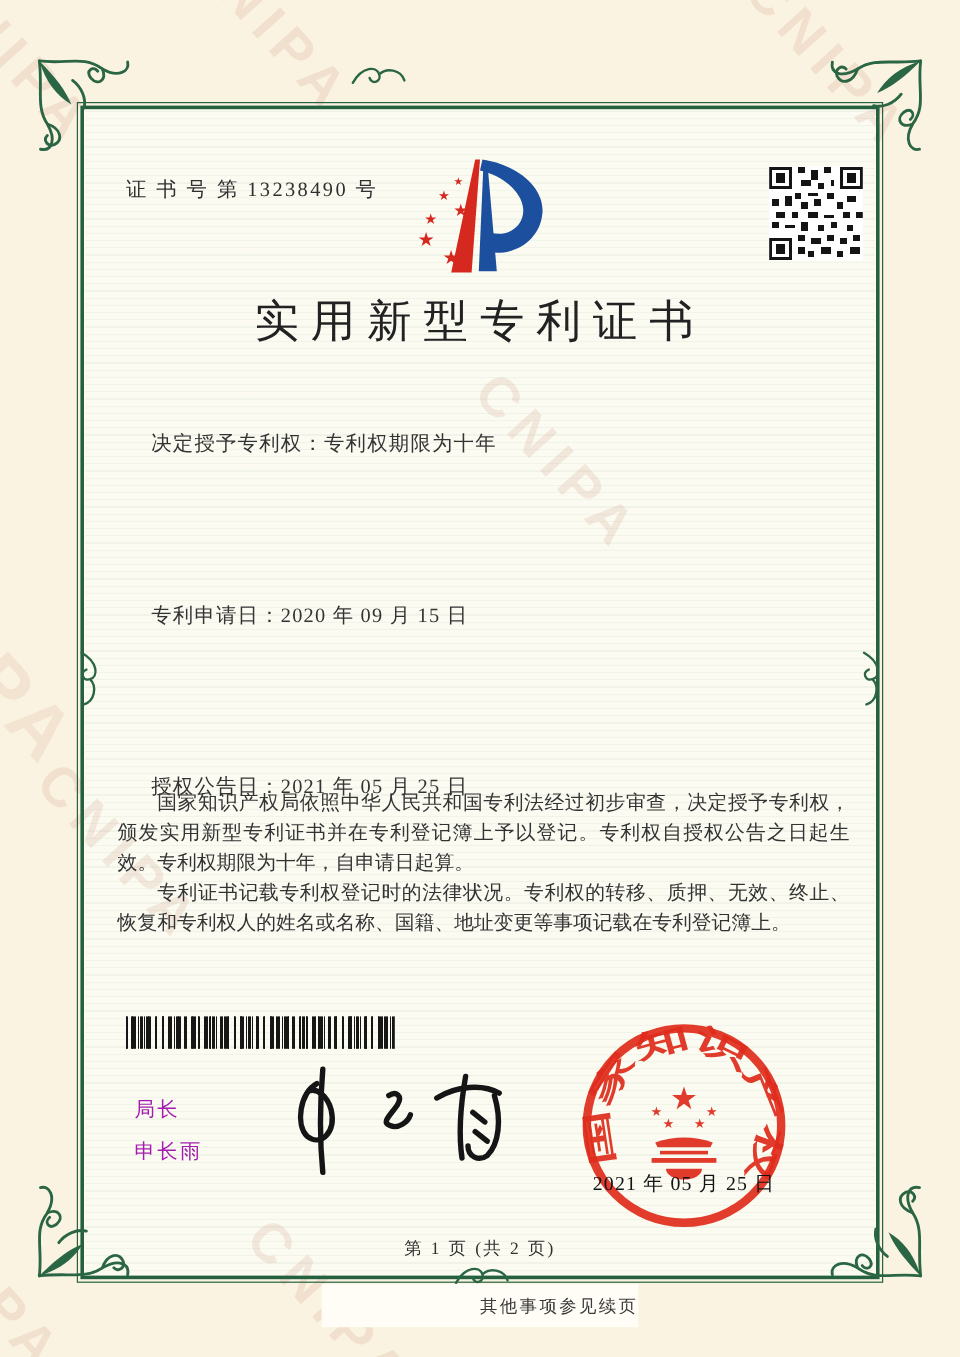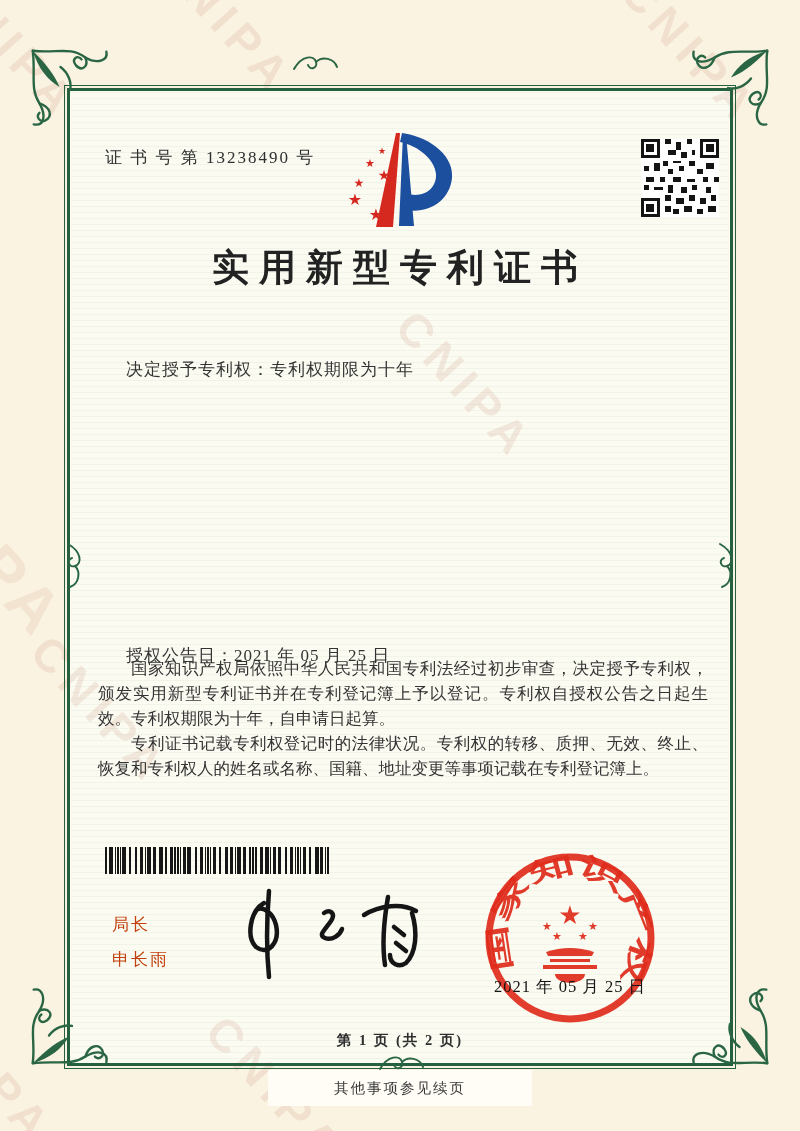--- a/index.html
+++ b/index.html
@@ -16,38 +16,38 @@
   .paper{left:67px;top:88px;width:666px;height:978px;background:#fcfbf2;z-index:0;}
   .paper::before{content:"";position:absolute;inset:4px;
       background:repeating-linear-gradient(to bottom,rgba(46,110,70,0.055) 0 1px,transparent 1px 6px);}
   .frame{left:67px;top:88px;width:660px;height:972px;border:3px solid #26613f;
       outline:1px solid #26613f;outline-offset:2px;z-index:2;background:transparent;}
   .content{position:absolute;inset:0;z-index:3;}
   .orn{position:absolute;z-index:4;}
   
   .cert-no{left:105px;top:146px;font-size:17px;letter-spacing:2px;white-space:pre;}
   .title{left:100px;top:243px;width:600px;text-align:center;font-size:37px;
-      font-weight:bold;letter-spacing:10px;color:#222;}
+      font-weight:normal;letter-spacing:10px;color:#222;}
   .row{left:105px;font-size:17px;letter-spacing:1px;white-space:pre;color:#333;}
   .row span{white-space:pre;}
   .paras{left:98px;top:656px;width:610px;font-size:16.5px;line-height:25px;
       text-align:justify;color:#333;}
   .paras p{margin:0;text-indent:2em;}
   .barcode{left:105px;top:847px;width:224px;height:27px;
       background-image:
         repeating-linear-gradient(90deg,#161616 0 2px,transparent 2px 6px),
         repeating-linear-gradient(90deg,#161616 0 1px,transparent 1px 5px),
         repeating-linear-gradient(90deg,transparent 0 4px,#161616 4px 6px,transparent 6px 13px);}
-  .signer{font-family:"Liberation Sans","DejaVu Sans",sans-serif;font-size:17px;color:#c2410c;
+  .signer{font-family:"Liberation Sans","DejaVu Sans",sans-serif;font-size:17px;color:#a21caf;
       letter-spacing:2px;}
   .seal-date{left:478px;top:976px;width:184px;text-align:center;font-size:16.5px;
       color:#141414;z-index:6;letter-spacing:1px;white-space:pre;}
-  .page-info{left:100px;top:1031px;width:600px;text-align:center;font-size:14.5px;letter-spacing:2px;font-weight:bold;}
+  .page-info{left:100px;top:1031px;width:600px;text-align:center;font-size:14.5px;letter-spacing:2px;}
   .note-strip{left:268px;top:1070px;width:264px;height:36px;background:#fffdf6;z-index:2;}
-  .note{left:268px;top:1079px;width:264px;text-align:center;font-size:14.5px;
+  .note{left:268px;top:1079px;width:264px;text-align:right;font-size:14.5px;
       letter-spacing:2px;z-index:3;color:#3a3a3a;}
   svg{display:block;}
 </style>
 </head>
 <body>
 
 <div class="wm" style="left:-30px;top:-40px">CNIPA</div>
 <div class="wm" style="left:185px;top:-65px">CNIPA</div>
 <div class="wm" style="left:650px;top:-35px">CNIPA</div>
 <div class="wm big" style="left:-75px;top:430px">CNIPA</div>
@@ -178,20 +178,23 @@
         <rect x="21" y="26" width="2" height="2"></rect>
         <rect x="25" y="25" width="3" height="2"></rect>
     </g>
   </svg>
 
   <div class="abs title">实用新型专利证书</div>
 
   <div class="abs row" style="top:338px">
     <span>决定授予专利权：</span><span>专利权期限为十年</span>
   </div>
+  <div class="abs row" style="top:481px">
+    <span>专利申请日：</span><span>2020 年 09 月 15 日</span>
+  </div>
   <div class="abs row" style="top:624px">
     <span>授权公告日：</span><span>2021 年 05 月 25 日</span>
   </div>
 
   <div class="abs paras">
     <p>国家知识产权局依照中华人民共和国专利法经过初步审查，决定授予专利权，颁发实用新型专利证书并在专利登记簿上予以登记。专利权自授权公告之日起生效。专利权期限为十年，自申请日起算。</p>
     <p>专利证书记载专利权登记时的法律状况。专利权的转移、质押、无效、终止、恢复和专利权人的姓名或名称、国籍、地址变更等事项记载在专利登记簿上。</p>
   </div>
 
   <div class="abs barcode"></div>

